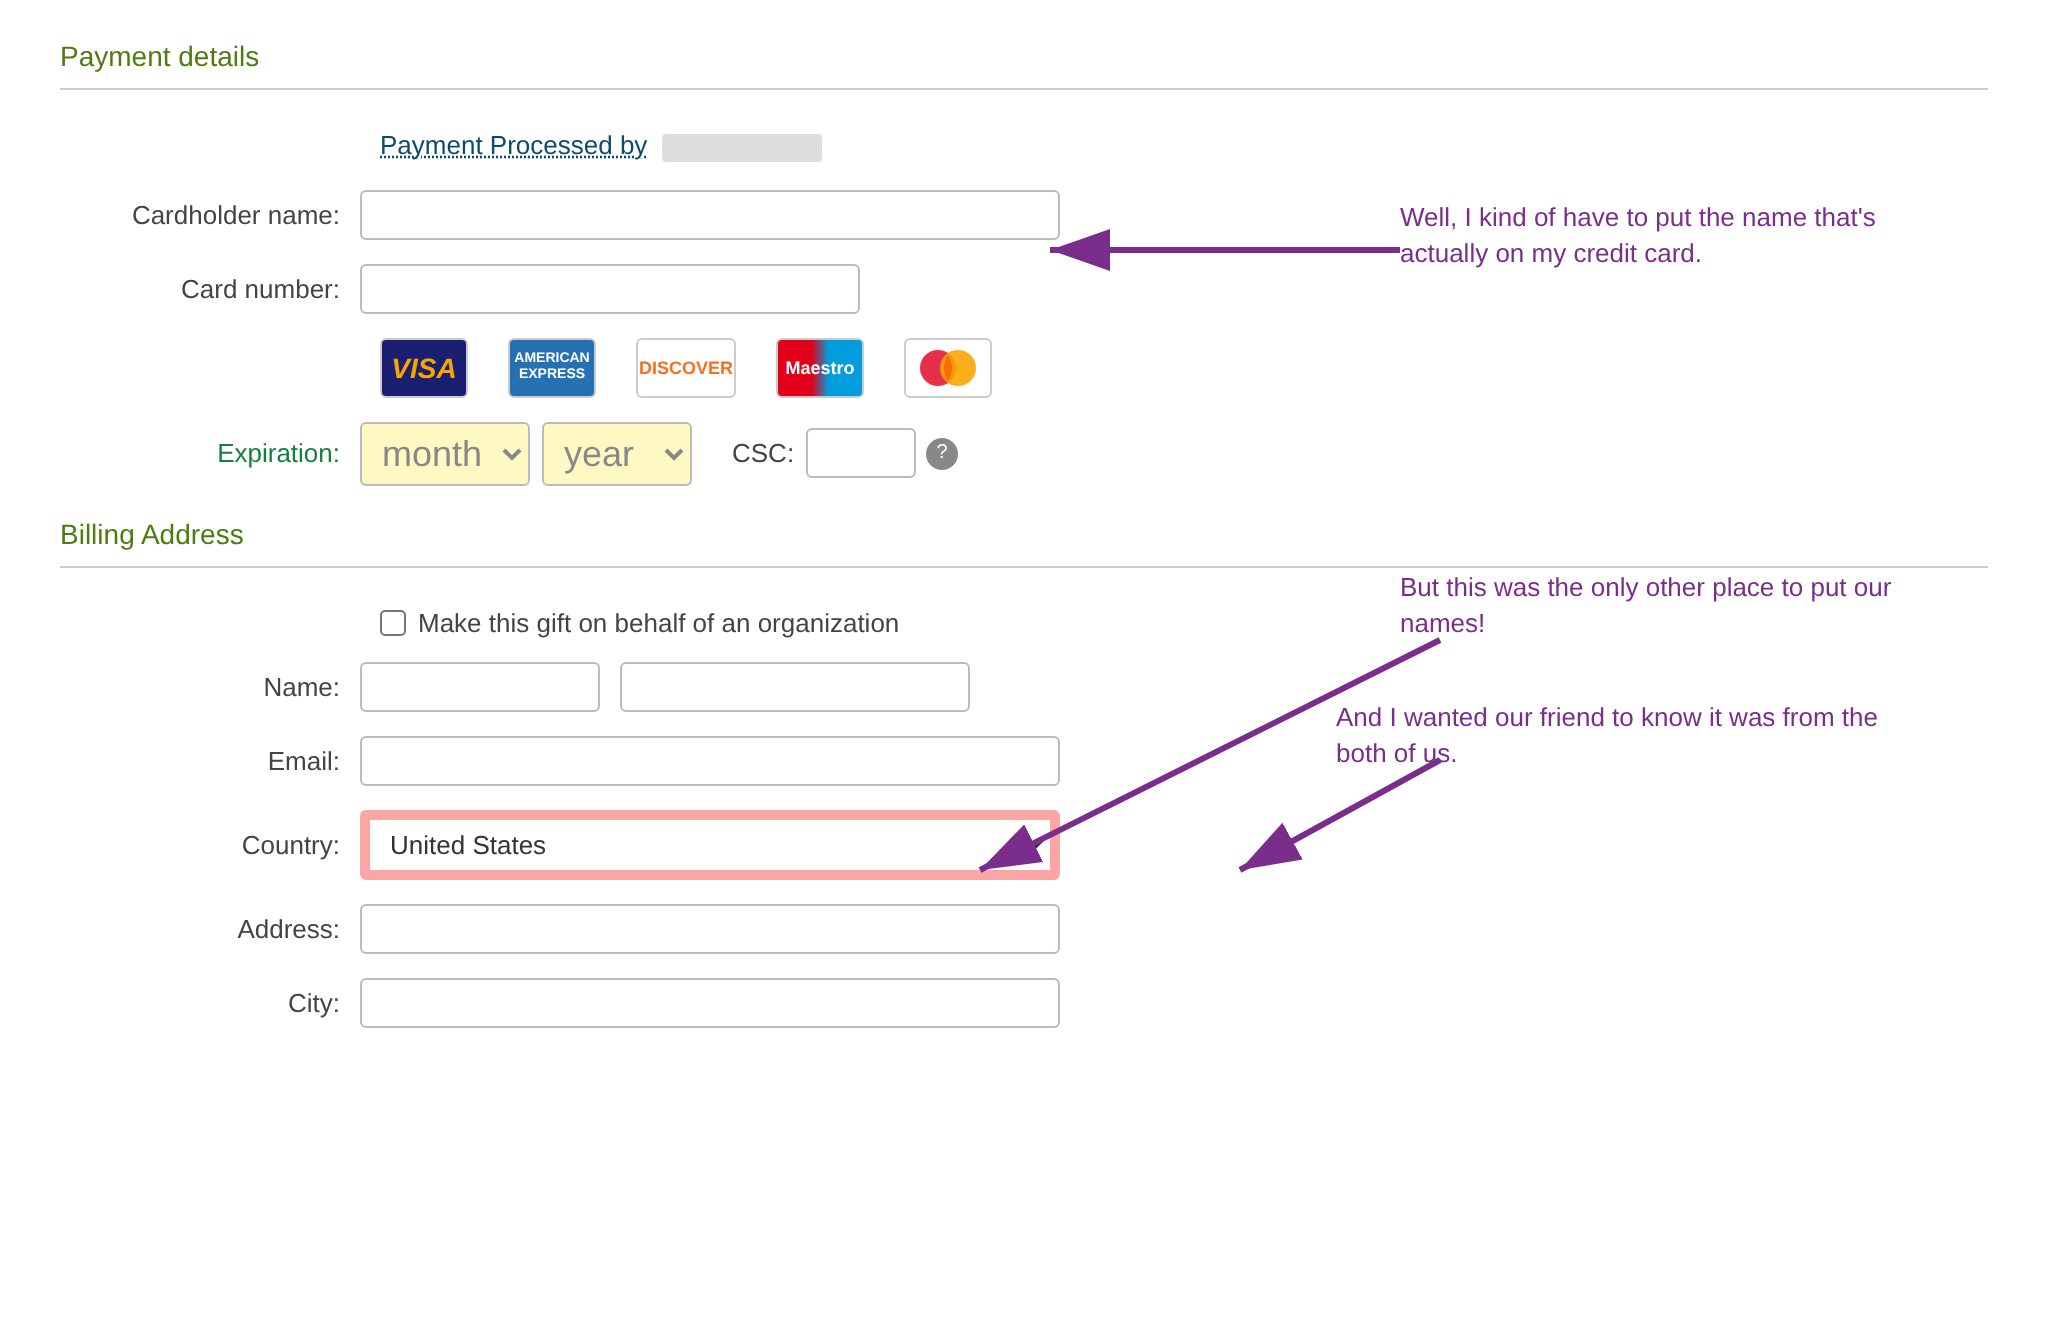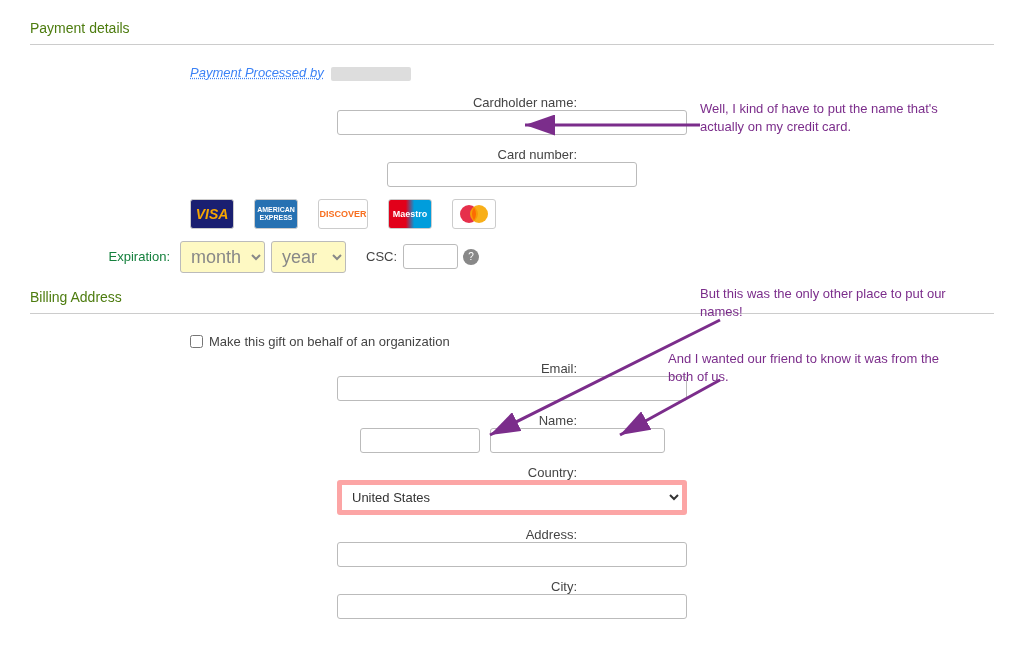--- a/index.html
+++ b/index.html
@@ -26,38 +26,36 @@
       border: none;
       border-top: 1px solid #ccc;
       margin-bottom: 20px;
     }
     .payment-processed {
       margin-left: 160px;
       margin-bottom: 14px;
       font-size: 13px;
     }
     .payment-processed-label {
-      color: #3b82f6;
+      color: #0c4a6e;
       text-decoration: underline dotted;
-      font-style: italic;
     }
     .payment-processed-value {
       display: inline-block;
       background: #ddd;
       width: 80px;
       height: 14px;
       vertical-align: middle;
       border-radius: 2px;
       margin-left: 4px;
     }
     .form-row {
       display: flex;
       align-items: center;
       margin-bottom: 12px;
-      flex-direction: column;
     }
     .form-label {
       width: 150px;
       text-align: right;
       padding-right: 10px;
       color: #444;
       font-size: 13px;
       flex-shrink: 0;
     }
     .form-input {
@@ -330,31 +328,31 @@
 
   <div class="billing-section">
     <h2 class="section-title">Billing Address</h2>
     <hr class="divider">
 
     <div class="checkbox-row">
       <input type="checkbox" style="">
       <span>Make this gift on behalf of an organization</span>
     </div>
 
-    <div class="form-row">
-      <label class="form-label">Email:</label>
-      <input class="form-input input-email" type="email" style="">
-    </div>
-
     <div class="form-row name-row">
       <label class="form-label">Name:</label>
       <div class="name-inputs">
         <input class="form-input input-name-first" type="text" style="">
         <input class="form-input input-name-last" type="text" style="">
       </div>
+    </div>
+
+    <div class="form-row">
+      <label class="form-label">Email:</label>
+      <input class="form-input input-email" type="email" style="">
     </div>
 
 
     <div class="form-row">
       <label class="form-label">Country:</label>
       <select class="country-select">
         <option>United States</option>
         <option>Canada</option>
         <option>United Kingdom</option>
       </select>

